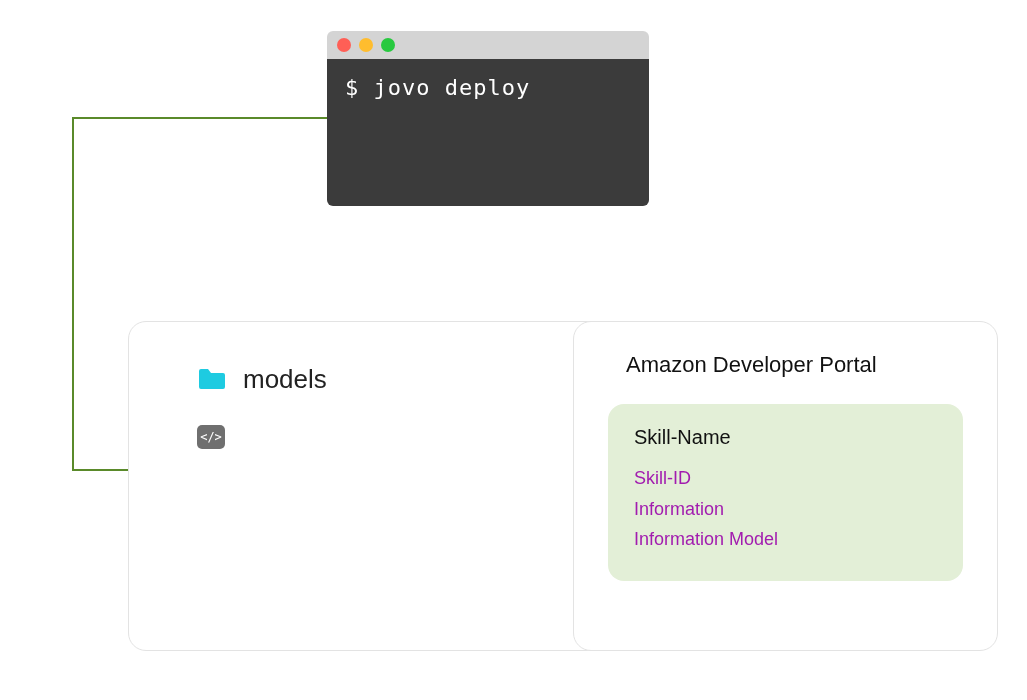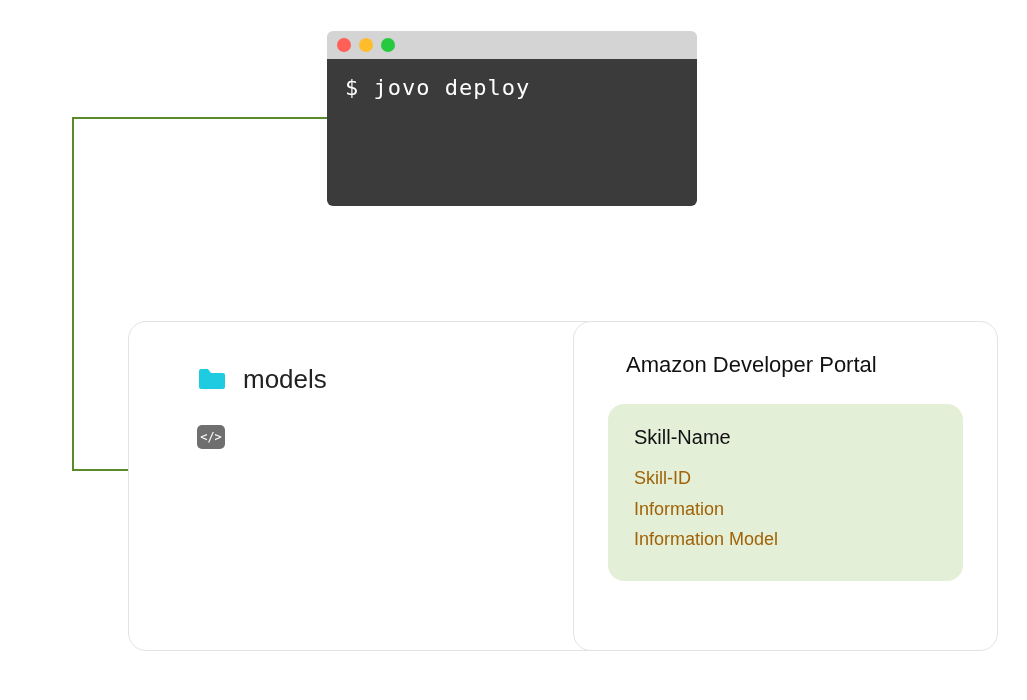--- a/index.html
+++ b/index.html
@@ -8,21 +8,21 @@
     height: 700px;
     background: #ffffff;
     font-family: -apple-system, "Helvetica Neue", Arial, sans-serif;
     position: relative;
     overflow: hidden;
   }
   .terminal {
     position: absolute;
     left: 327px;
     top: 31px;
-    width: 370px;
+    width: 322px;
     height: 175px;
     border-radius: 6px;
     overflow: hidden;
     box-shadow: none;
   }
   .terminal-header {
     height: 28px;
     background: #d4d4d4;
     display: flex;
     align-items: center;
@@ -111,21 +111,21 @@
     border-radius: 16px;
     padding: 22px 26px 26px 26px;
   }
   .skill-name {
     font-size: 20px;
     color: #111;
     margin-bottom: 14px;
   }
   .skill-line {
     font-size: 18px;
-    color: #a16207;
+    color: #a21caf;
     line-height: 1.7;
   }
 
   svg.connector {
     position: absolute;
     left: 0;
     top: 0;
     width: 1027px;
     height: 700px;
     pointer-events: none;

